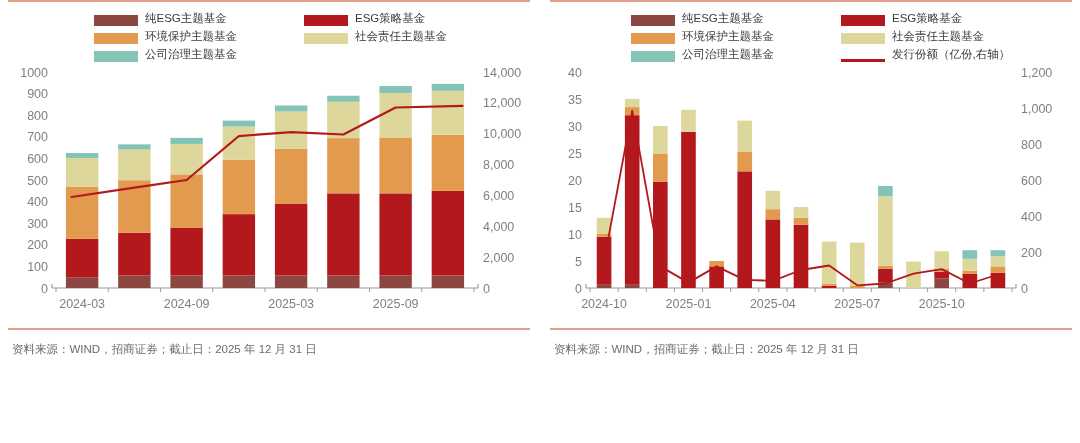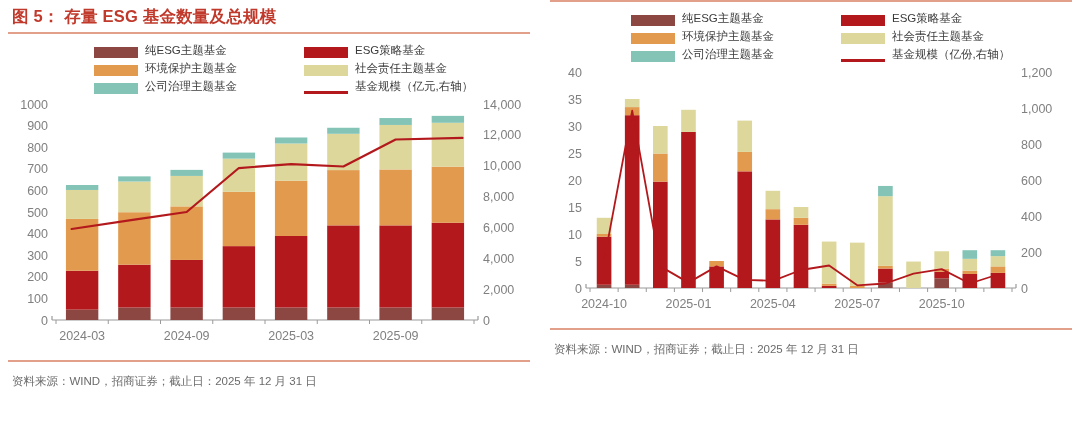--- a/index.html
+++ b/index.html
@@ -50,21 +50,20 @@
   
   .foot-rule{height:1.5px;background:#E2A08A;margin:4px 0 0 0;}
   .foot-txt{font-size:11.5px;color:#6b6b6b;padding:12px 0 0 4px;white-space:nowrap;}
 </style>
 </head>
 <body>
 
 <div class="page">
 
   <div class="panel left">
-    <div class="fig-title">图 5： 存量 ESG 基金数量及总规模</div>
     <div class="title-rule"></div>
 
     <div class="legend">
       <div class="lg">
         <span class="sw" style="background:#8C4742"></span>
         <span class="lg-label">纯ESG主题基金</span>
       </div>
       <div class="lg">
         <span class="sw" style="background:#B3181C"></span>
         <span class="lg-label">ESG策略基金</span>
@@ -73,24 +72,20 @@
         <span class="sw" style="background:#E29A4E"></span>
         <span class="lg-label">环境保护主题基金</span>
       </div>
       <div class="lg">
         <span class="sw" style="background:#DDD79B"></span>
         <span class="lg-label">社会责任主题基金</span>
       </div>
       <div class="lg">
         <span class="sw" style="background:#84C4B7"></span>
         <span class="lg-label">公司治理主题基金</span>
-      </div>
-      <div class="lg">
-        <span class="sw line" style="background:#B3181C"></span>
-        <span class="lg-label">基金规模（亿元,右轴）</span>
       </div>
     </div>
 
     <div class="chart-wrap">
       <svg class="chart-svg" id="svg-left" width="522" height="256">
           <text x="40" y="226.5" class="axis-txt l">0</text>
           <text x="40" y="204.9" class="axis-txt l">100</text>
           <text x="40" y="183.3" class="axis-txt l">200</text>
           <text x="40" y="161.7" class="axis-txt l">300</text>
           <text x="40" y="140.1" class="axis-txt l">400</text>
@@ -191,21 +186,21 @@
       <div class="lg">
         <span class="sw" style="background:#DDD79B"></span>
         <span class="lg-label">社会责任主题基金</span>
       </div>
       <div class="lg">
         <span class="sw" style="background:#84C4B7"></span>
         <span class="lg-label">公司治理主题基金</span>
       </div>
       <div class="lg">
         <span class="sw line" style="background:#B3181C"></span>
-        <span class="lg-label">基金规模（亿份,右轴）</span>
+        <span class="lg-label">发行份额（亿份,右轴）</span>
       </div>
     </div>
 
     <div class="chart-wrap">
       <svg class="chart-svg" id="svg-right" width="522" height="256">
           <text x="32" y="226.5" class="axis-txt l">0</text>
           <text x="32" y="199.5" class="axis-txt l">5</text>
           <text x="32" y="172.5" class="axis-txt l">10</text>
           <text x="32" y="145.5" class="axis-txt l">15</text>
           <text x="32" y="118.5" class="axis-txt l">20</text>

